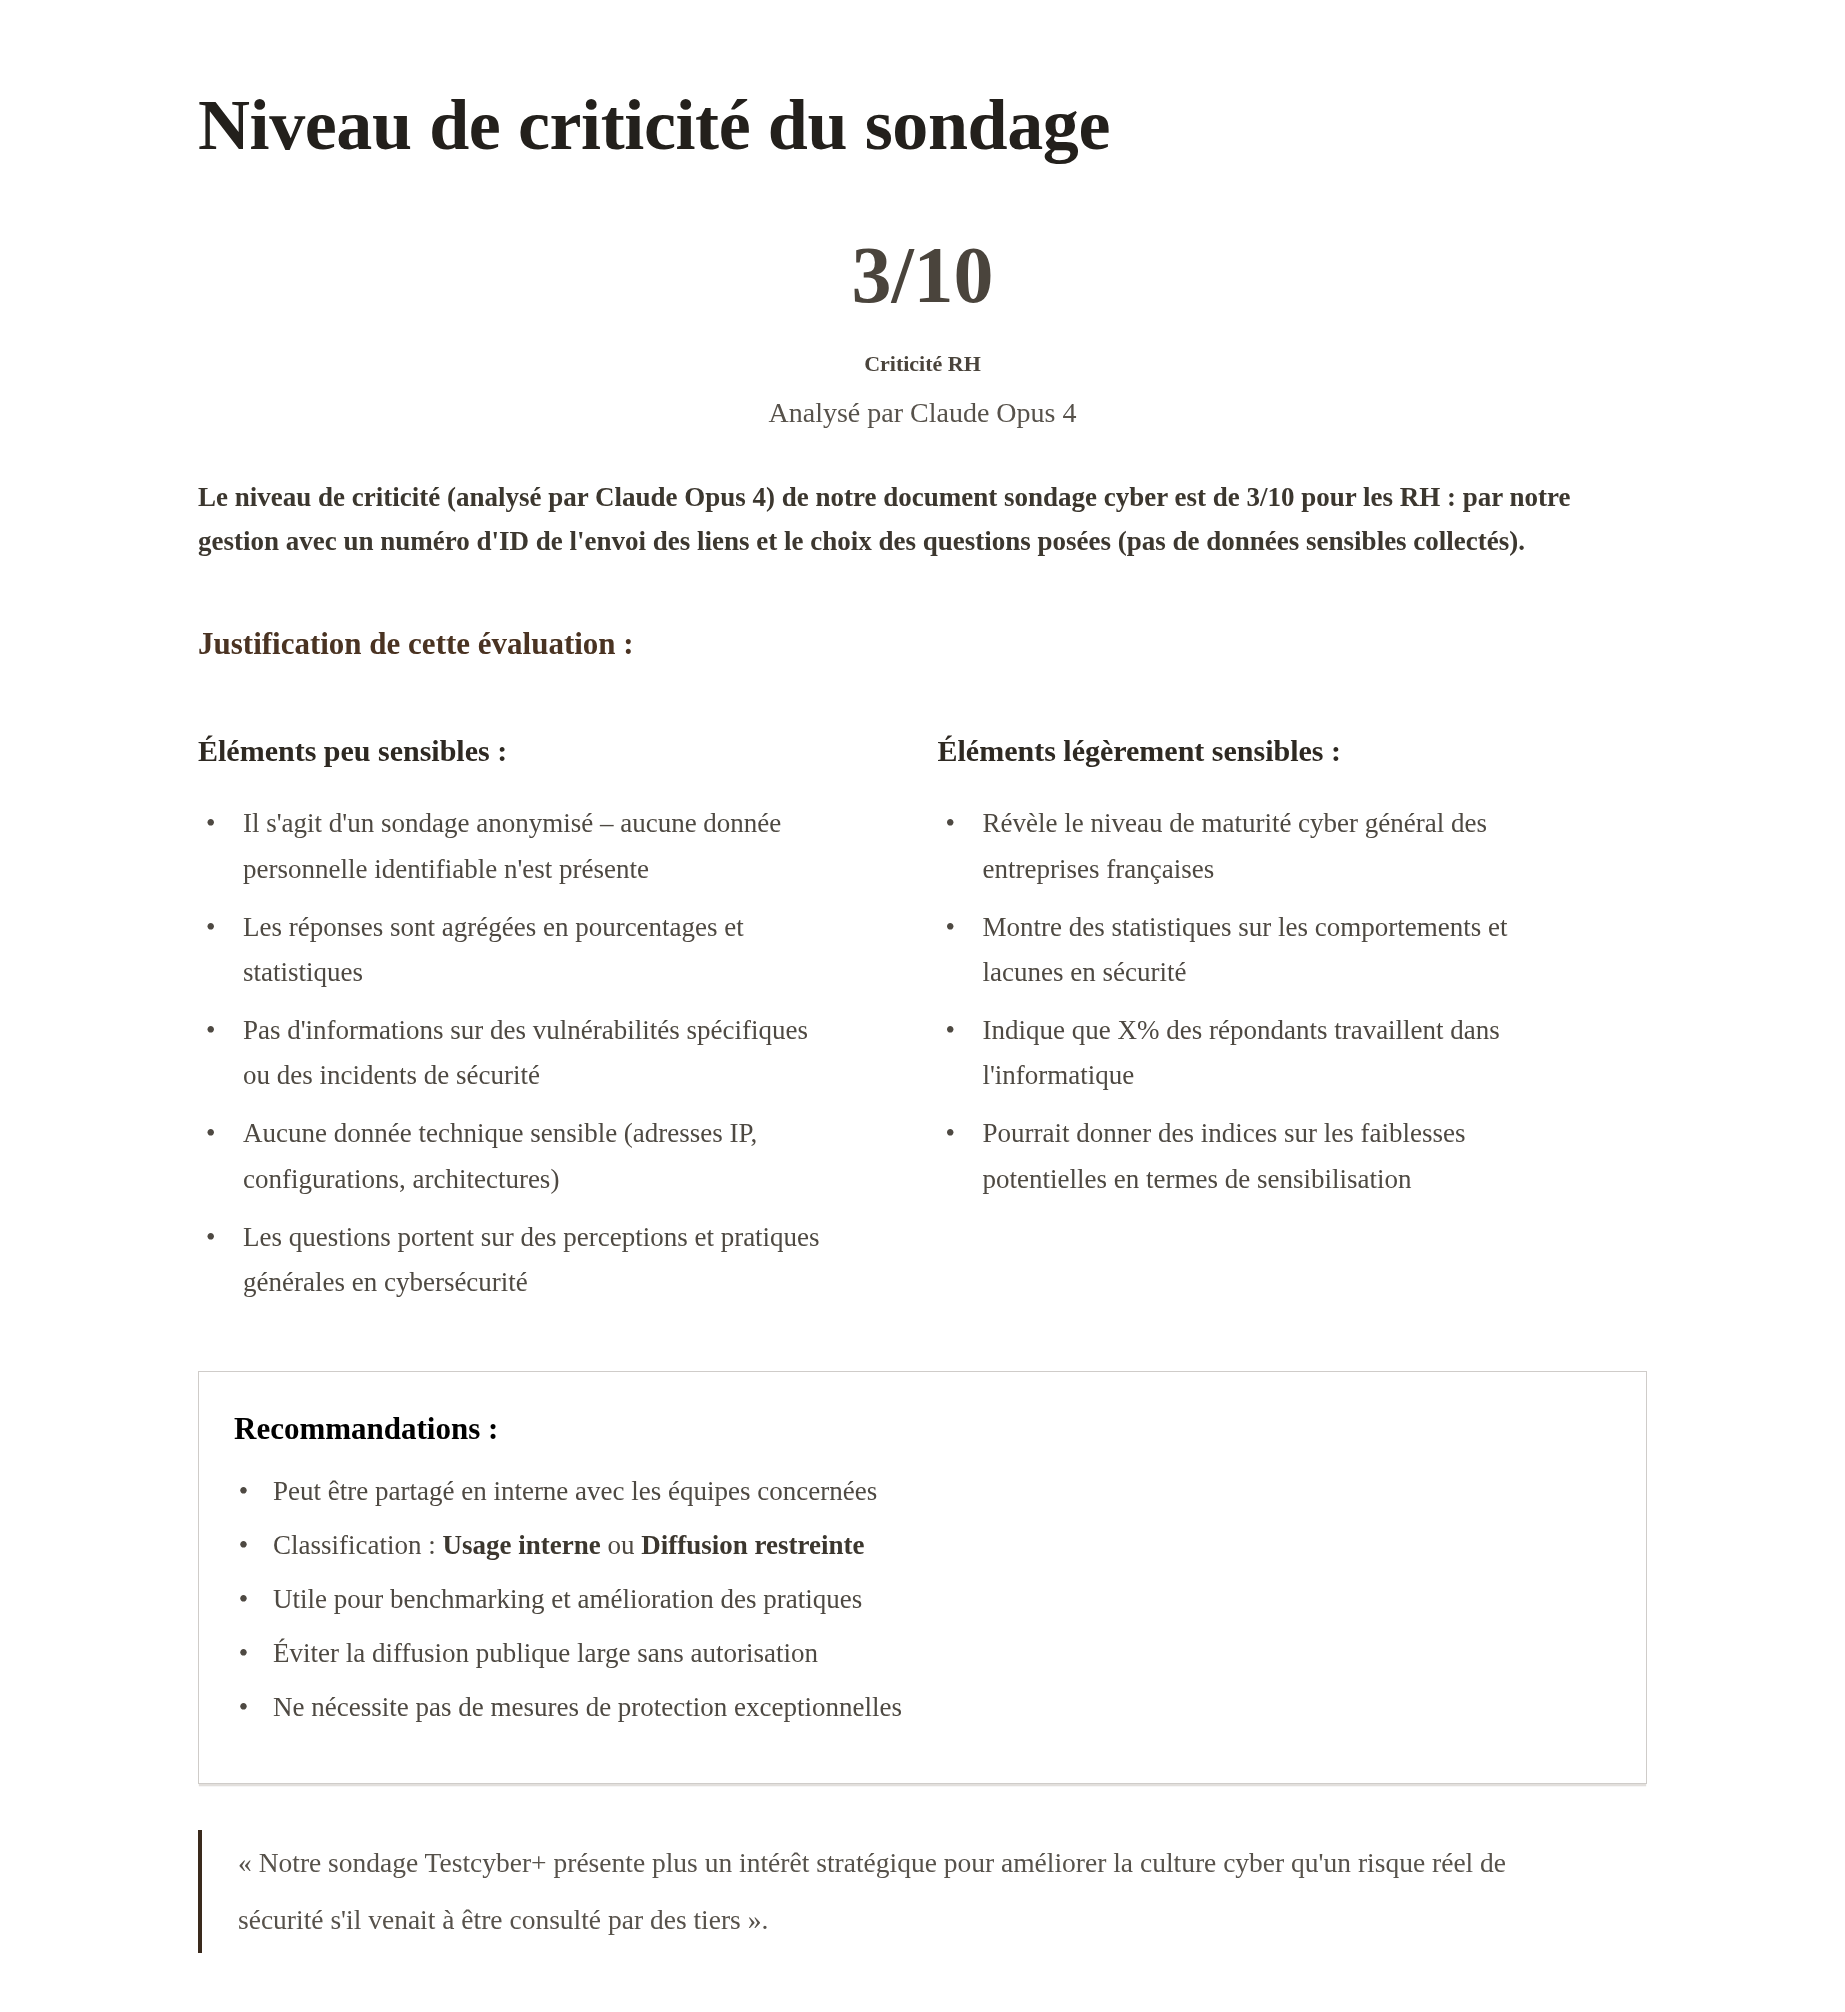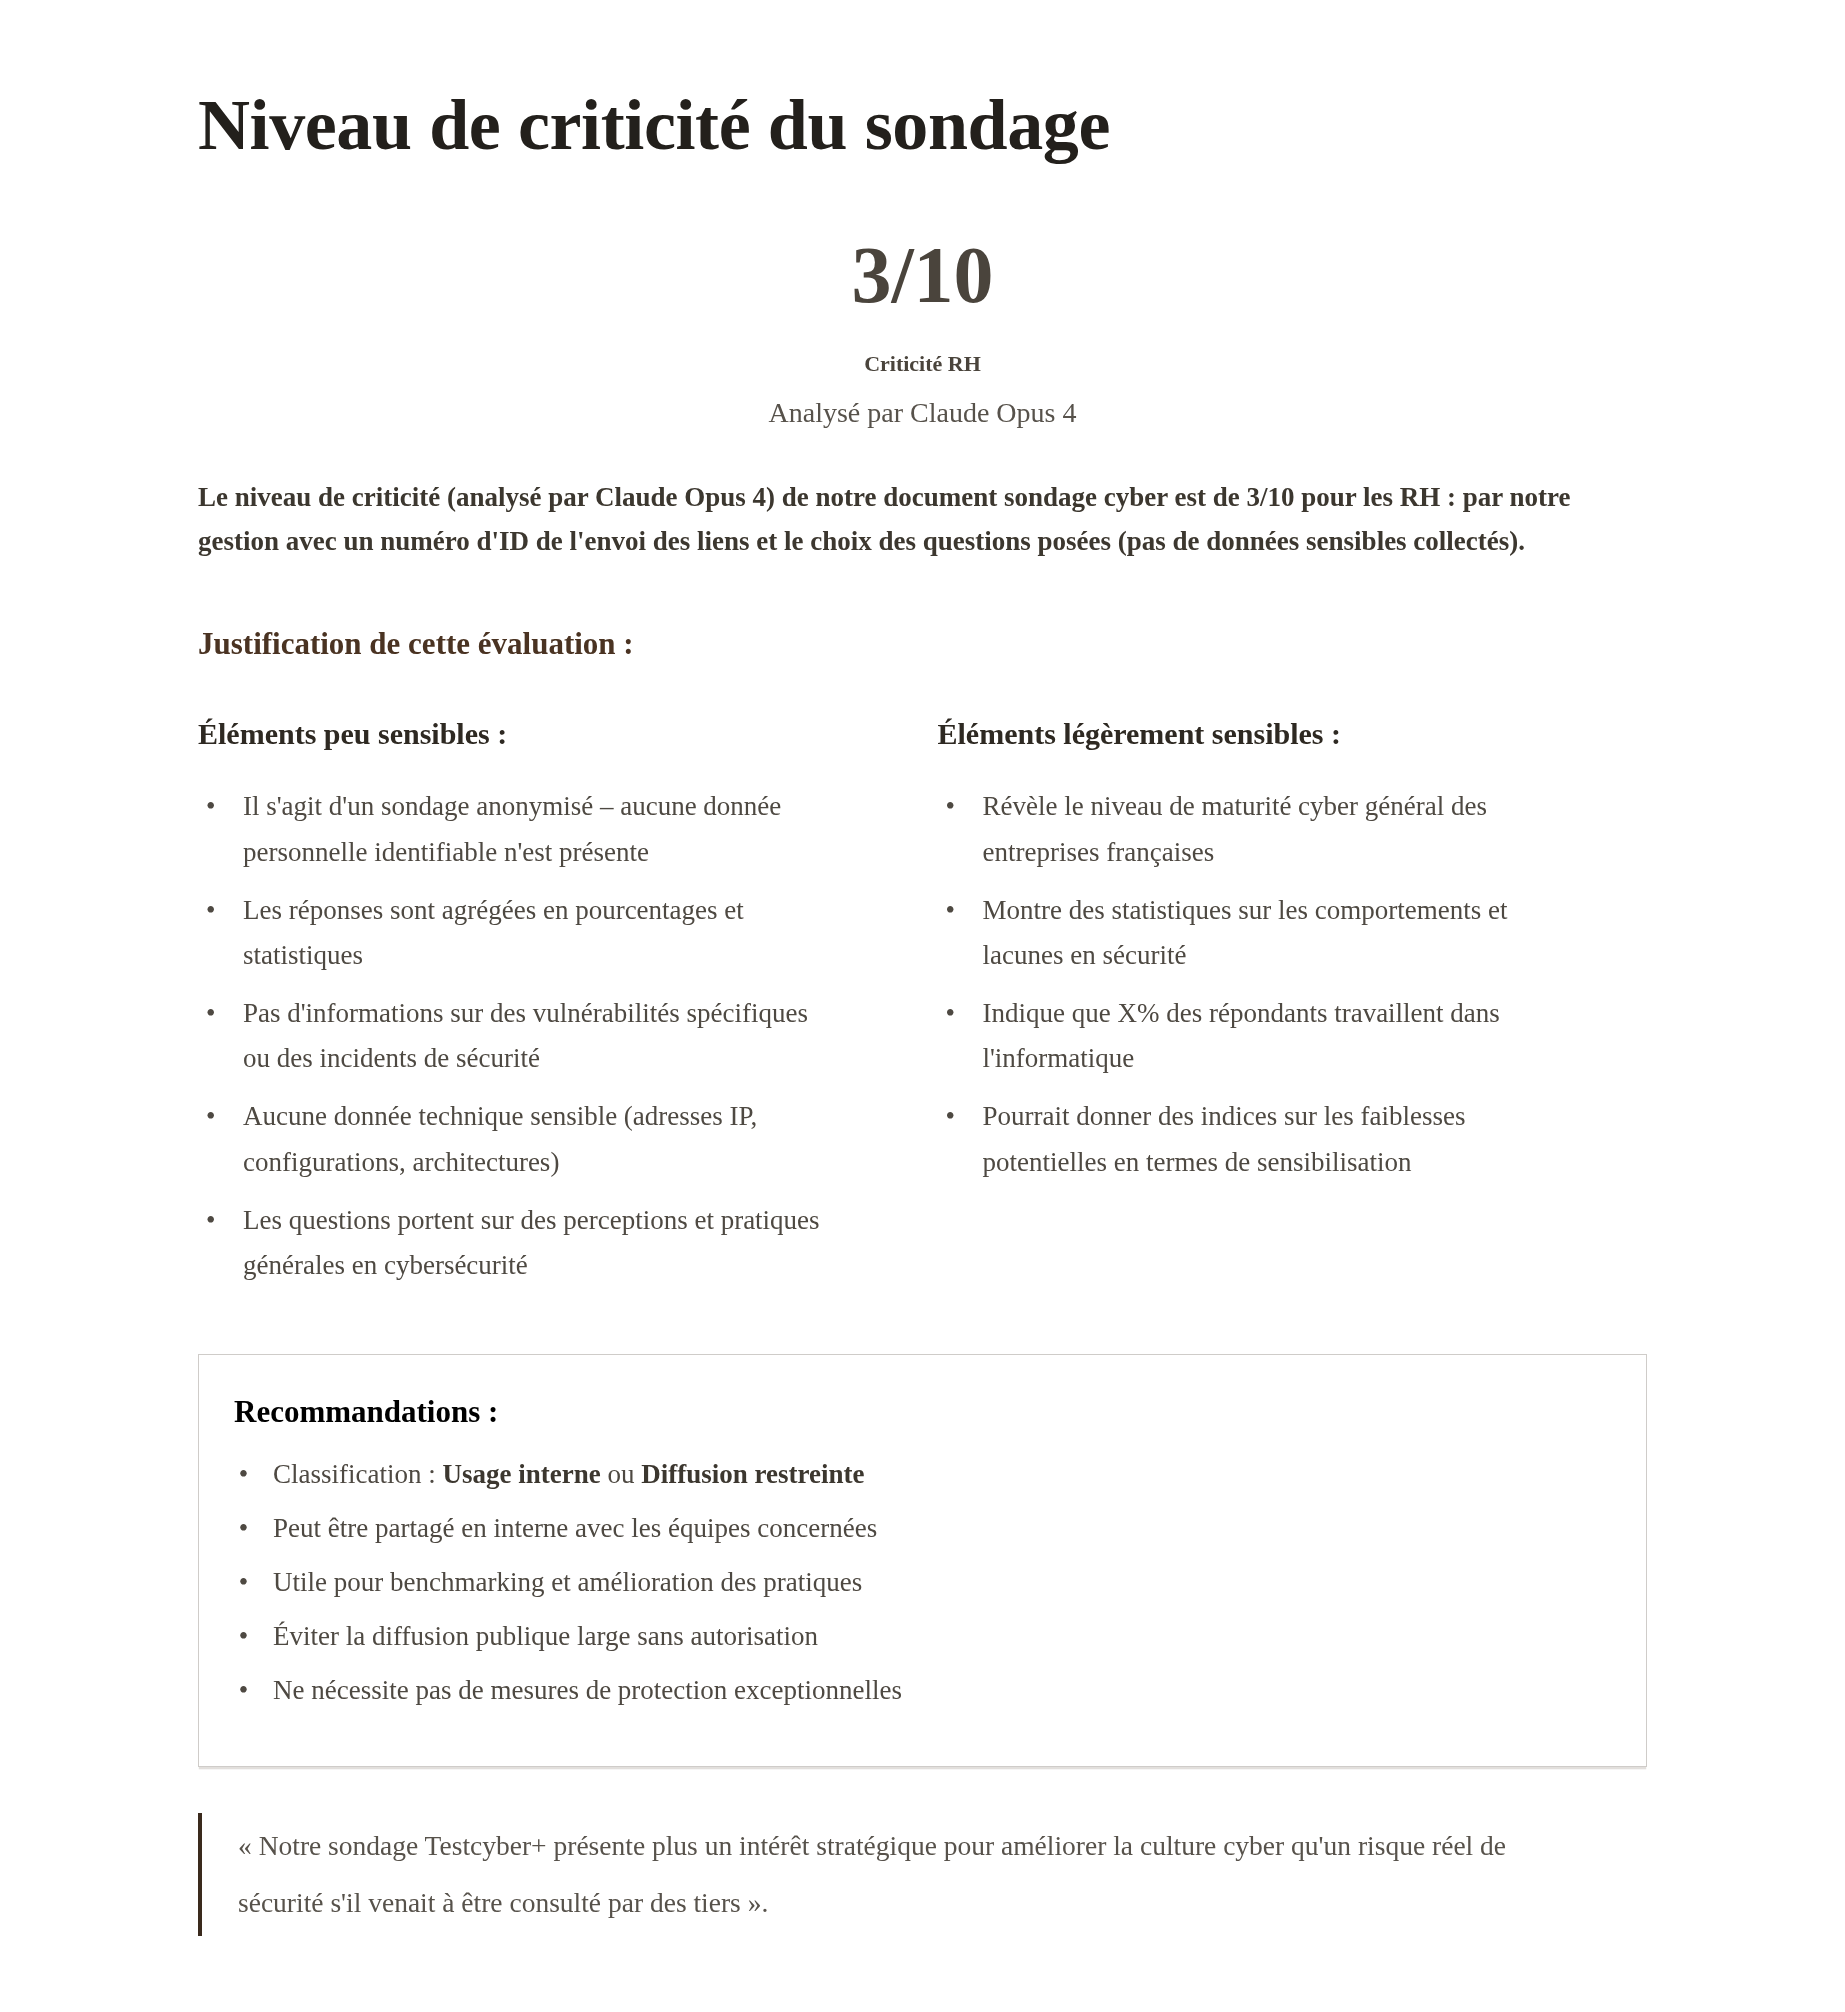--- a/index.html
+++ b/index.html
@@ -64,21 +64,21 @@
   
   .justification-heading {
     margin: 63px 0 0 0;
     font-size: 31px;
     font-weight: 700;
     color: #4a3322;
   }
 
   
   .columns {
-    margin-top: 55px;
+    margin-top: 72px;
     display: grid;
     grid-template-columns: 1fr 1fr;
     column-gap: 30px;
     align-items: start;
   }
   .col-heading {
     margin: 0 0 33px 0;
     font-size: 30px;
     font-weight: 700;
     color: #2e2922;
@@ -196,22 +196,22 @@
         <li>Indique que X% des répondants travaillent dans l'informatique</li>
         <li>Pourrait donner des indices sur les faiblesses potentielles en termes de sensibilisation</li>
       </ul>
     </div>
 
   </section>
 
   <section class="reco-box">
     <h2 class="reco-heading">Recommandations :</h2>
     <ul class="reco-list">
+      <li>Peut être partagé en interne avec les équipes concernées</li>
       <li><span>Classification : </span><strong>Usage interne</strong><span> ou </span><strong>Diffusion restreinte</strong></li>
-      <li>Peut être partagé en interne avec les équipes concernées</li>
       <li>Utile pour benchmarking et amélioration des pratiques</li>
       <li>Éviter la diffusion publique large sans autorisation</li>
       <li>Ne nécessite pas de mesures de protection exceptionnelles</li>
     </ul>
   </section>
 
   <blockquote class="quote">
     <p>« Notre sondage Testcyber+ présente plus un intérêt stratégique pour améliorer la culture cyber qu'un risque réel de sécurité s'il venait à être consulté par des tiers ».</p>
   </blockquote>
 

